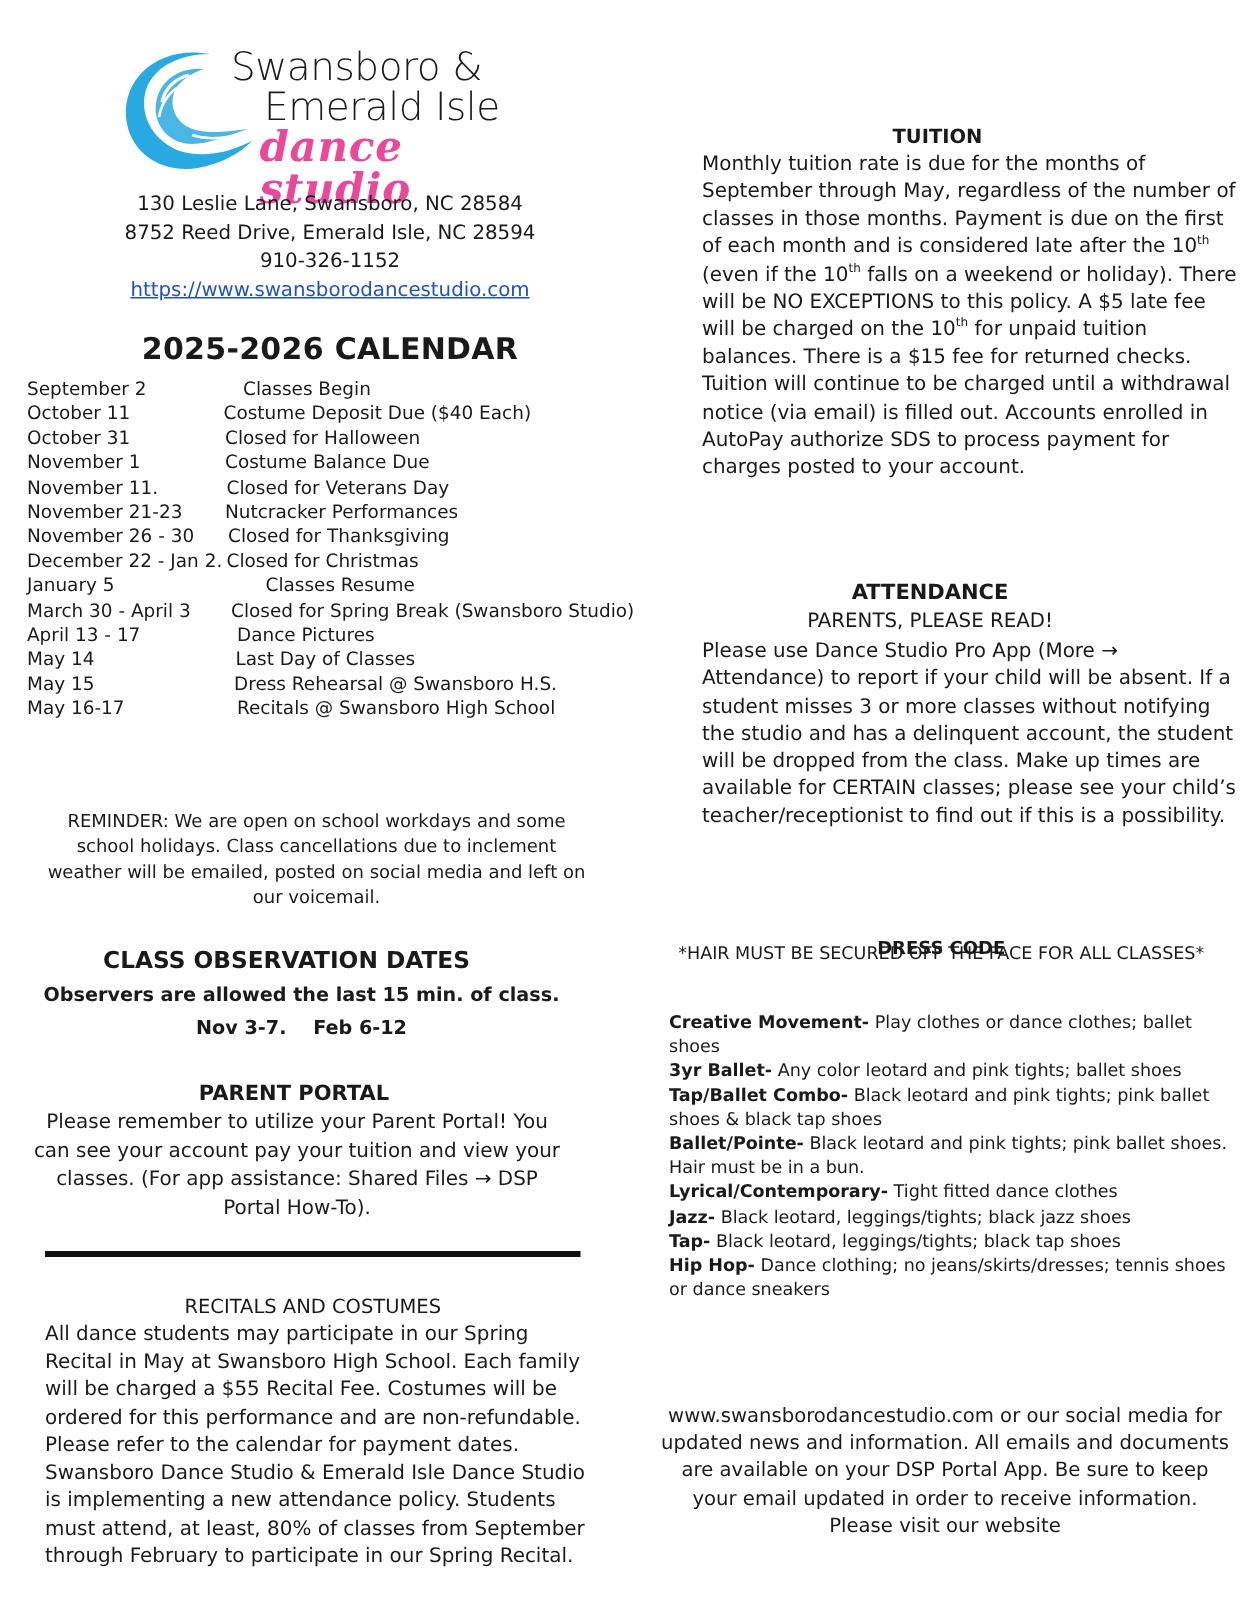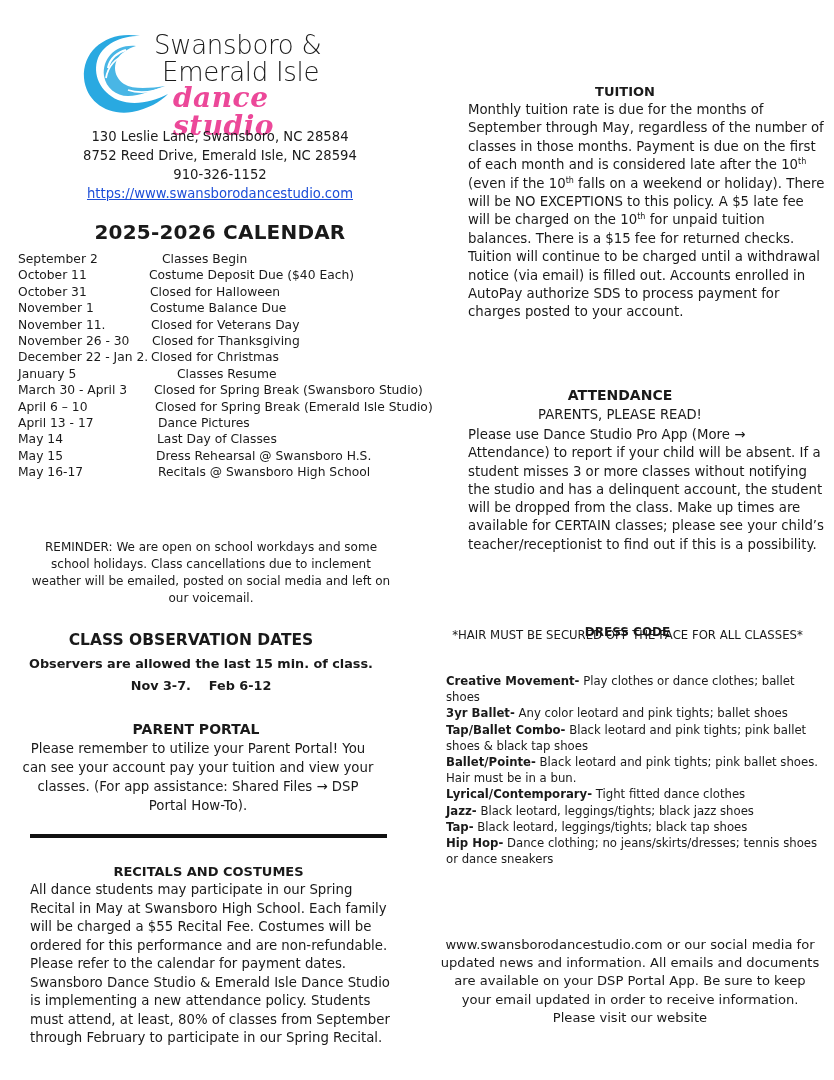--- a/index.html
+++ b/index.html
@@ -6,21 +6,21 @@
   html, body { width: 834px; height: 1080px; background: #ffffff; overflow: hidden; }
   body { position: relative; font-family: "DejaVu Sans", sans-serif; color: #1a1a1a; }
   .abs { position: absolute; }
   .center { text-align: center; }
 
   
   #logo { left: 78px; top: 28px; width: 260px; height: 90px; }
   #logo .mark { position: absolute; left: 0; top: 0; width: 90px; height: 90px; }
   #logo .name1, #logo .name2 { position: absolute; left: 76px; font-family: "DejaVu Sans", sans-serif; font-weight: 300; font-size: 26px; color: #1c1c1c; letter-spacing: -0.3px; line-height: 1; }
   #logo .name1 { top: 4px; }
-  #logo .name2 { top: 31px; left: 84px; text-align: center; }
+  #logo .name2 { top: 31px; left: 98px; text-align: center; }
   #logo .script { position: absolute; left: 95px; top: 56px; font-family: "DejaVu Serif", serif; font-style: italic; font-weight: bold; font-size: 28px; color: #ec4899; letter-spacing: 0.5px; line-height: 1; }
 
   
   #address { left: 30px; top: 127px; width: 380px; font-size: 13.2px; line-height: 19px; }
   #address .url { text-decoration: underline; color: #1d4ed8; }
 
   
   #cal-title { left: 40px; top: 220px; width: 360px; font-size: 20px; font-weight: bold; letter-spacing: 0.2px; }
   #cal-list { left: 18px; top: 251px; width: 420px; font-size: 12.3px; line-height: 16.4px; }
   .cal-row { position: relative; height: 16.4px; white-space: nowrap; }
@@ -31,21 +31,21 @@
 
   #obs-title { left: 26px; top: 631px; width: 330px; font-size: 15.5px; font-weight: bold; }
   #obs-sub { left: 26px; top: 656px; width: 350px; font-size: 12.8px; font-weight: bold; }
   #obs-dates { left: 26px; top: 678px; width: 350px; font-size: 12.8px; font-weight: bold; }
 
   #portal-title { left: 26px; top: 721px; width: 340px; font-size: 14px; font-weight: bold; }
   #portal-body { left: 22px; top: 739px; width: 352px; font-size: 13.3px; line-height: 19px; }
 
   #divider { left: 30px; top: 834px; width: 357px; height: 4px; background: #111; }
 
-  #recitals-title { left: 26px; top: 864px; width: 365px; font-size: 13px; font-weight: bold; }
+  #recitals-title { left: 26px; top: 864px; width: 365px; font-size: 13px; font-weight: normal; }
   #recitals-body { left: 30px; top: 881px; width: 370px; font-size: 13.3px; line-height: 18.5px; }
 
   
   #tuition-title { left: 460px; top: 84px; width: 330px; font-size: 13px; font-weight: bold; }
   #tuition-body { left: 468px; top: 101px; width: 360px; font-size: 13.3px; line-height: 18.4px; }
   sup { font-size: 8px; vertical-align: super; line-height: 0; }
 
   #att-title { left: 450px; top: 387px; width: 340px; font-size: 14px; font-weight: bold; }
   #att-sub { left: 450px; top: 407px; width: 340px; font-size: 13.2px; }
   #att-body { left: 468px; top: 426px; width: 362px; font-size: 13.3px; line-height: 18.3px; }
@@ -97,38 +97,38 @@
     </div>
     <div class="cal-row">
       <span class="d">November 1</span>
       <span class="e" style="left: 132px;">Costume Balance Due</span>
     </div>
     <div class="cal-row">
       <span class="d">November 11.</span>
       <span class="e" style="left: 133px;">Closed for Veterans Day</span>
     </div>
     <div class="cal-row">
+      <span class="d">November 21-23</span>
+      <span class="e" style="left: 132px;">Nutcracker Performances</span>
+    </div>
+    <div class="cal-row">
       <span class="d">November 26 - 30</span>
       <span class="e" style="left: 134px;">Closed for Thanksgiving</span>
     </div>
     <div class="cal-row">
       <span class="d">December 22 - Jan 2.</span>
       <span class="e" style="left: 133px;">Closed for Christmas</span>
     </div>
     <div class="cal-row">
       <span class="d">January 5</span>
       <span class="e" style="left: 137px; margin-left: 22px;">Classes Resume</span>
     </div>
     <div class="cal-row">
       <span class="d">March 30 - April 3</span>
       <span class="e" style="left: 136px;">Closed for Spring Break (Swansboro Studio)</span>
-    </div>
-    <div class="cal-row">
-      <span class="d">April 6 – 10</span>
-      <span class="e" style="left: 137px;">Closed for Spring Break (Emerald Isle Studio)</span>
     </div>
     <div class="cal-row">
       <span class="d">April 13 - 17</span>
       <span class="e" style="left: 140px;">Dance Pictures</span>
     </div>
     <div class="cal-row">
       <span class="d">May 14</span>
       <span class="e" style="left: 139px;">Last Day of Classes</span>
     </div>
     <div class="cal-row">

